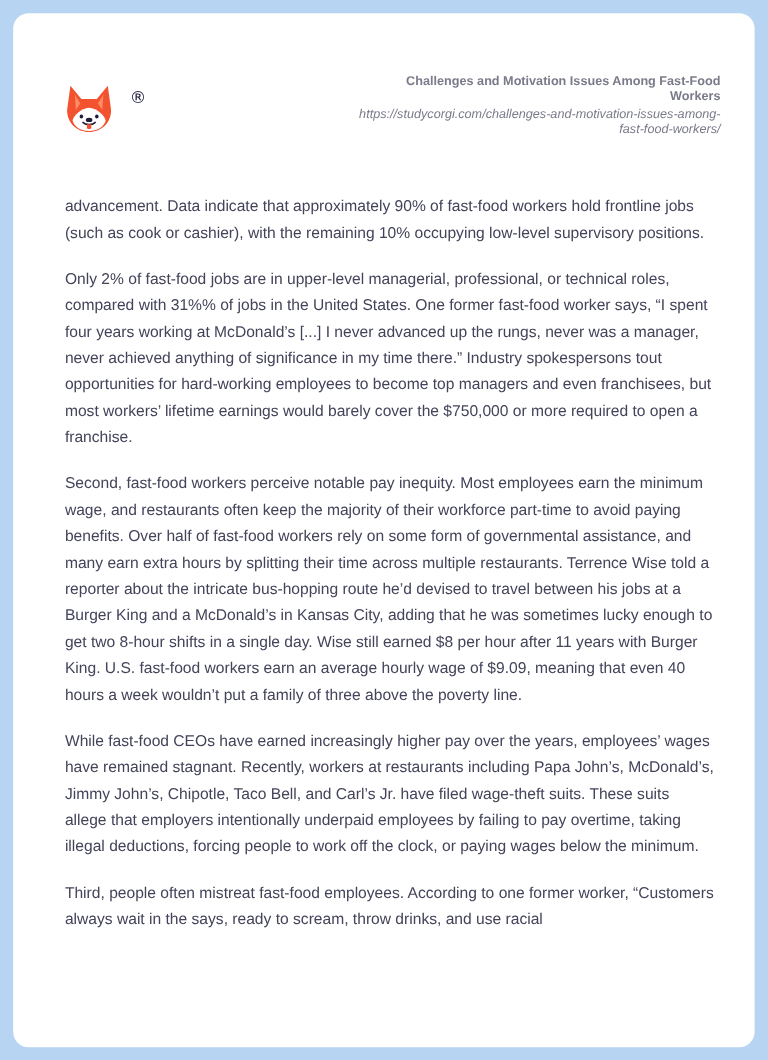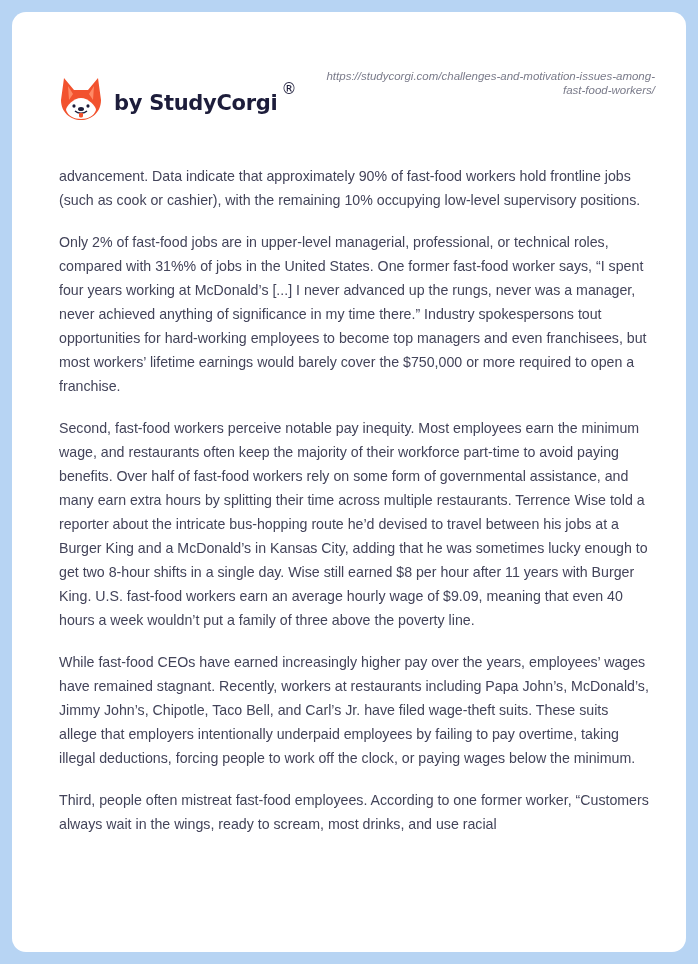--- a/index.html
+++ b/index.html
@@ -77,21 +77,21 @@
       font-family: "Liberation Sans", sans-serif;
       font-size: 11.5px;
       line-height: 14px;
       color: #7a7b8a;
       margin-top: 2px;
       font-style: italic;
     }
     .content {
       position: absolute;
       left: 47px;
-      top: 152px;
+      top: 164px;
       width: 590px;
     }
     .content p {
       margin: 0 0 18px 0;
       font-family: "Liberation Sans", sans-serif;
       font-size: 14.2px;
       line-height: 24px;
       color: #43445a;
     }
   </style>
@@ -105,29 +105,29 @@
         <path d="M4 2 L14 14 L28 14 L38 2 L41 24 C41 36 32 44 21 44 C10 44 1 36 1 24 Z" fill="#f2522e"></path>
         <path d="M8 10 L13 18 L9 24 Z" fill="#ff8a66"></path>
         <path d="M34 10 L29 18 L33 24 Z" fill="#ff8a66"></path>
         <path d="M21 22 C14 22 6 30 6 34 C8 40 14 43 21 43 C28 43 34 40 36 34 C36 30 28 22 21 22 Z" fill="#ffffff"></path>
         <ellipse cx="14" cy="30" rx="1.6" ry="1.8" fill="#1d1d3b"></ellipse>
         <ellipse cx="28" cy="30" rx="1.6" ry="1.8" fill="#1d1d3b"></ellipse>
         <ellipse cx="21" cy="33" rx="3" ry="2" fill="#1d1d3b"></ellipse>
         <path d="M15 35 C18 38 24 38 27 35" stroke="#1d1d3b" stroke-width="1.4" fill="none"></path>
         <path d="M19 37 L23 37 L23 40 C23 42 19 42 19 40 Z" fill="#f2522e"></path>
       </svg>
-      <span class="logo-text">by StudyCorgi</span>
       <span class="logo-reg">®</span>
     </div>
 
     <div class="meta">
+      <div class="meta-title">Challenges and Motivation Issues Among Fast-Food Workers</div>
       <div class="meta-url">https://studycorgi.com/challenges-and-motivation-issues-among-fast-food-workers/</div>
     </div>
   </div>
 
   <div class="content">
     <p>advancement. Data indicate that approximately 90% of fast-food workers hold frontline jobs (such as cook or cashier), with the remaining 10% occupying low-level supervisory positions.</p>
     <p>Only 2% of fast-food jobs are in upper-level managerial, professional, or technical roles, compared with 31%% of jobs in the United States. One former fast-food worker says, “I spent four years working at McDonald’s [...] I never advanced up the rungs, never was a manager, never achieved anything of significance in my time there.” Industry spokespersons tout opportunities for hard-working employees to become top managers and even franchisees, but most workers’ lifetime earnings would barely cover the $750,000 or more required to open a franchise.</p>
     <p>Second, fast-food workers perceive notable pay inequity. Most employees earn the minimum wage, and restaurants often keep the majority of their workforce part-time to avoid paying benefits. Over half of fast-food workers rely on some form of governmental assistance, and many earn extra hours by splitting their time across multiple restaurants. Terrence Wise told a reporter about the intricate bus-hopping route he’d devised to travel between his jobs at a Burger King and a McDonald’s in Kansas City, adding that he was sometimes lucky enough to get two 8-hour shifts in a single day. Wise still earned $8 per hour after 11 years with Burger King. U.S. fast-food workers earn an average hourly wage of $9.09, meaning that even 40 hours a week wouldn’t put a family of three above the poverty line.</p>
     <p>While fast-food CEOs have earned increasingly higher pay over the years, employees’ wages have remained stagnant. Recently, workers at restaurants including Papa John’s, McDonald’s, Jimmy John’s, Chipotle, Taco Bell, and Carl’s Jr. have filed wage-theft suits. These suits allege that employers intentionally underpaid employees by failing to pay overtime, taking illegal deductions, forcing people to work off the clock, or paying wages below the minimum.</p>
-    <p>Third, people often mistreat fast-food employees. According to one former worker, “Customers always wait in the wings, ready to scream, most drinks, and use racial</p>
+    <p>Third, people often mistreat fast-food employees. According to one former worker, “Customers always wait in the says, ready to scream, throw drinks, and use racial</p>
   </div>
 </div>
 
 </body></html>

